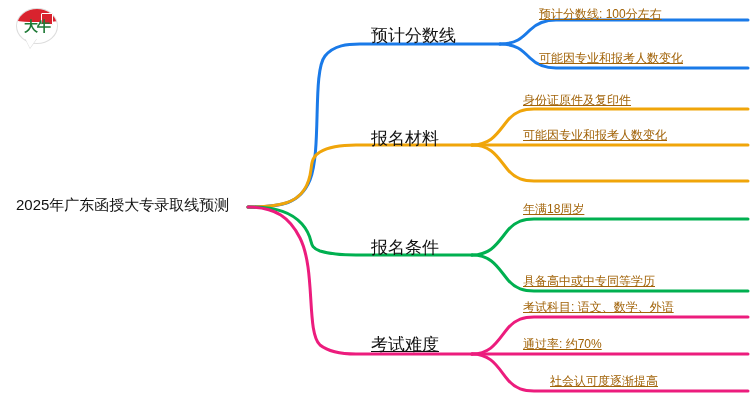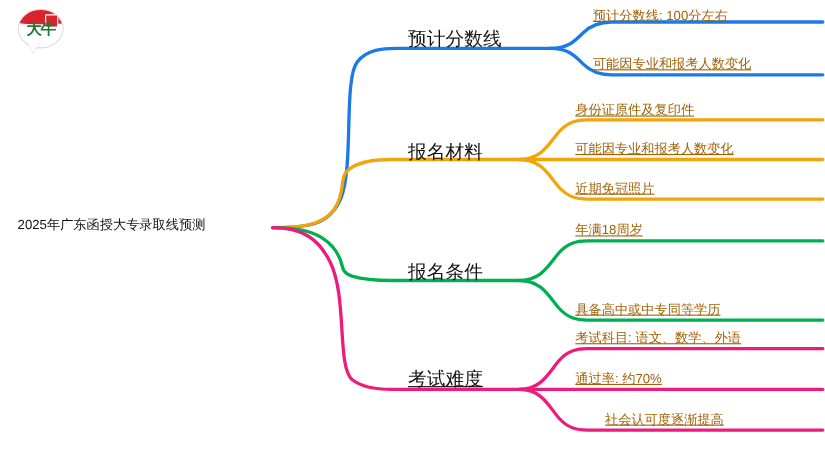--- a/index.html
+++ b/index.html
@@ -52,21 +52,21 @@
     font-size:11px;font-weight:bold;color:#1f7a37;letter-spacing:0.4px;
     line-height:1.3;white-space:nowrap;
   }
 
   
   #wires{position:absolute;left:0;top:0;width:750px;height:410px;}
 
   
   .node{position:absolute;white-space:nowrap;color:#1a1a1a;}
   #root-node{
-    left:16px;top:196px;font-size:12px;color:#111111;text-align:right;
+    left:16px;top:196px;font-size:15px;color:#111111;text-align:right;
   }
   .branch-node{font-size:17px;color:#111111;}
   .leaf-node{font-size:12px;color:#a16207;text-decoration:underline;}
 </style>
 </head>
 <body>
 
 <div id="stage">
 
   <div id="logo">
@@ -112,21 +112,20 @@
   <div class="node branch-node" style="left:371px;top:24px;">预计分数线</div>
   <div class="node branch-node" style="left:371px;top:127px;">报名材料</div>
   <div class="node branch-node" style="left:371px;top:236px;">报名条件</div>
   <div class="node branch-node" style="left:371px;top:333px;text-decoration:underline;">考试难度</div>
 
   <div class="node leaf-node" style="left:539px;top:6px;">预计分数线: 100分左右</div>
   <div class="node leaf-node" style="left:539px;top:50px;">可能因专业和报考人数变化</div>
 
   <div class="node leaf-node" style="left:523px;top:92px;">身份证原件及复印件</div>
   <div class="node leaf-node" style="left:523px;top:127px;">可能因专业和报考人数变化</div>
-  <div class="node leaf-node" style="left:523px;top:163px;">近期免冠照片</div>
 
   <div class="node leaf-node" style="left:523px;top:201px;">年满18周岁</div>
   <div class="node leaf-node" style="left:523px;top:273px;">具备高中或中专同等学历</div>
 
   <div class="node leaf-node" style="left:523px;top:299px;">考试科目: 语文、数学、外语</div>
   <div class="node leaf-node" style="left:523px;top:336px;">通过率: 约70%</div>
   <div class="node leaf-node" style="left:550px;top:373px;">社会认可度逐渐提高</div>
 
 </div>
 

